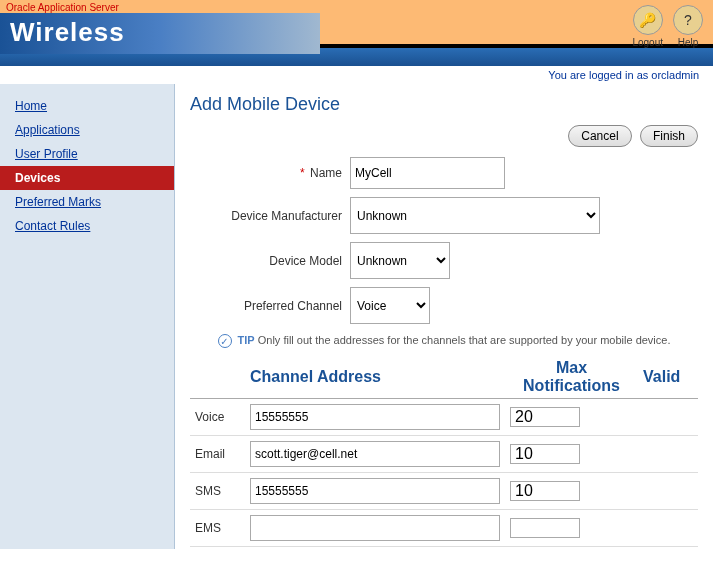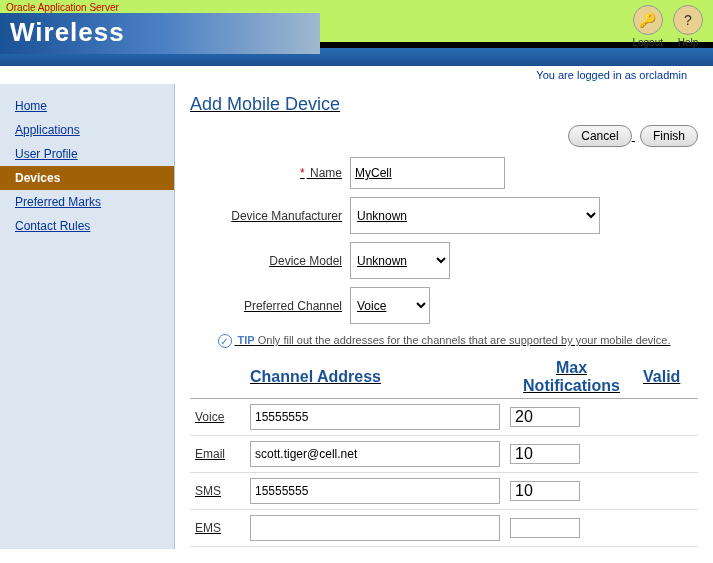--- a/index.html
+++ b/index.html
@@ -1,21 +1,21 @@
 <!DOCTYPE html>
 <html><head>
   <meta charset="utf-8">
   <style>
     * { margin: 0; padding: 0; box-sizing: border-box; }
     body { font-family: Arial, Helvetica, sans-serif; font-size: 12px; background: #fff; width: 713px; height: 563px; overflow: hidden; }
 
     
     #header {
-      background: #bef264;
-      border-bottom: 6px solid #000000;
+      background: #fdba74;
+      border-bottom: 4px solid #000000;
       position: relative;
       height: 48px;
     }
     #header-top {
       color: #c00;
       font-size: 10px;
       padding: 2px 6px 0;
     }
     #header-title {
       color: #fff;
@@ -60,21 +60,21 @@
 
     
     #nav-bar {
       background: linear-gradient(to bottom, #2a6db5, #1a5090);
       height: 18px;
     }
 
     
     #logged-bar {
       text-align: right;
-      padding: 3px 26px;
+      padding: 3px 14px;
       font-size: 11px;
       color: #003399;
       background: #fff;
     }
 
     
     #main-layout {
       display: flex;
       height: calc(563px - 60px - 18px - 20px);
     }
@@ -89,33 +89,32 @@
     }
     .sidebar-link {
       display: block;
       padding: 5px 15px;
       color: #003399;
       text-decoration: underline;
       cursor: pointer;
       font-size: 12px;
     }
     .sidebar-link.active {
-      background: #a16207;
+      background: #b91c1c;
       color: #fff;
       text-decoration: none;
       font-weight: bold;
     }
 
     
     #content {
       flex: 1;
       padding: 10px 15px;
       overflow-y: auto;
       background: #fff;
-      text-decoration: underline;
     }
 
     #page-title {
       font-size: 18px;
       color: #1a5296;
       font-weight: normal;
       margin-bottom: 10px;
     }
 
     

